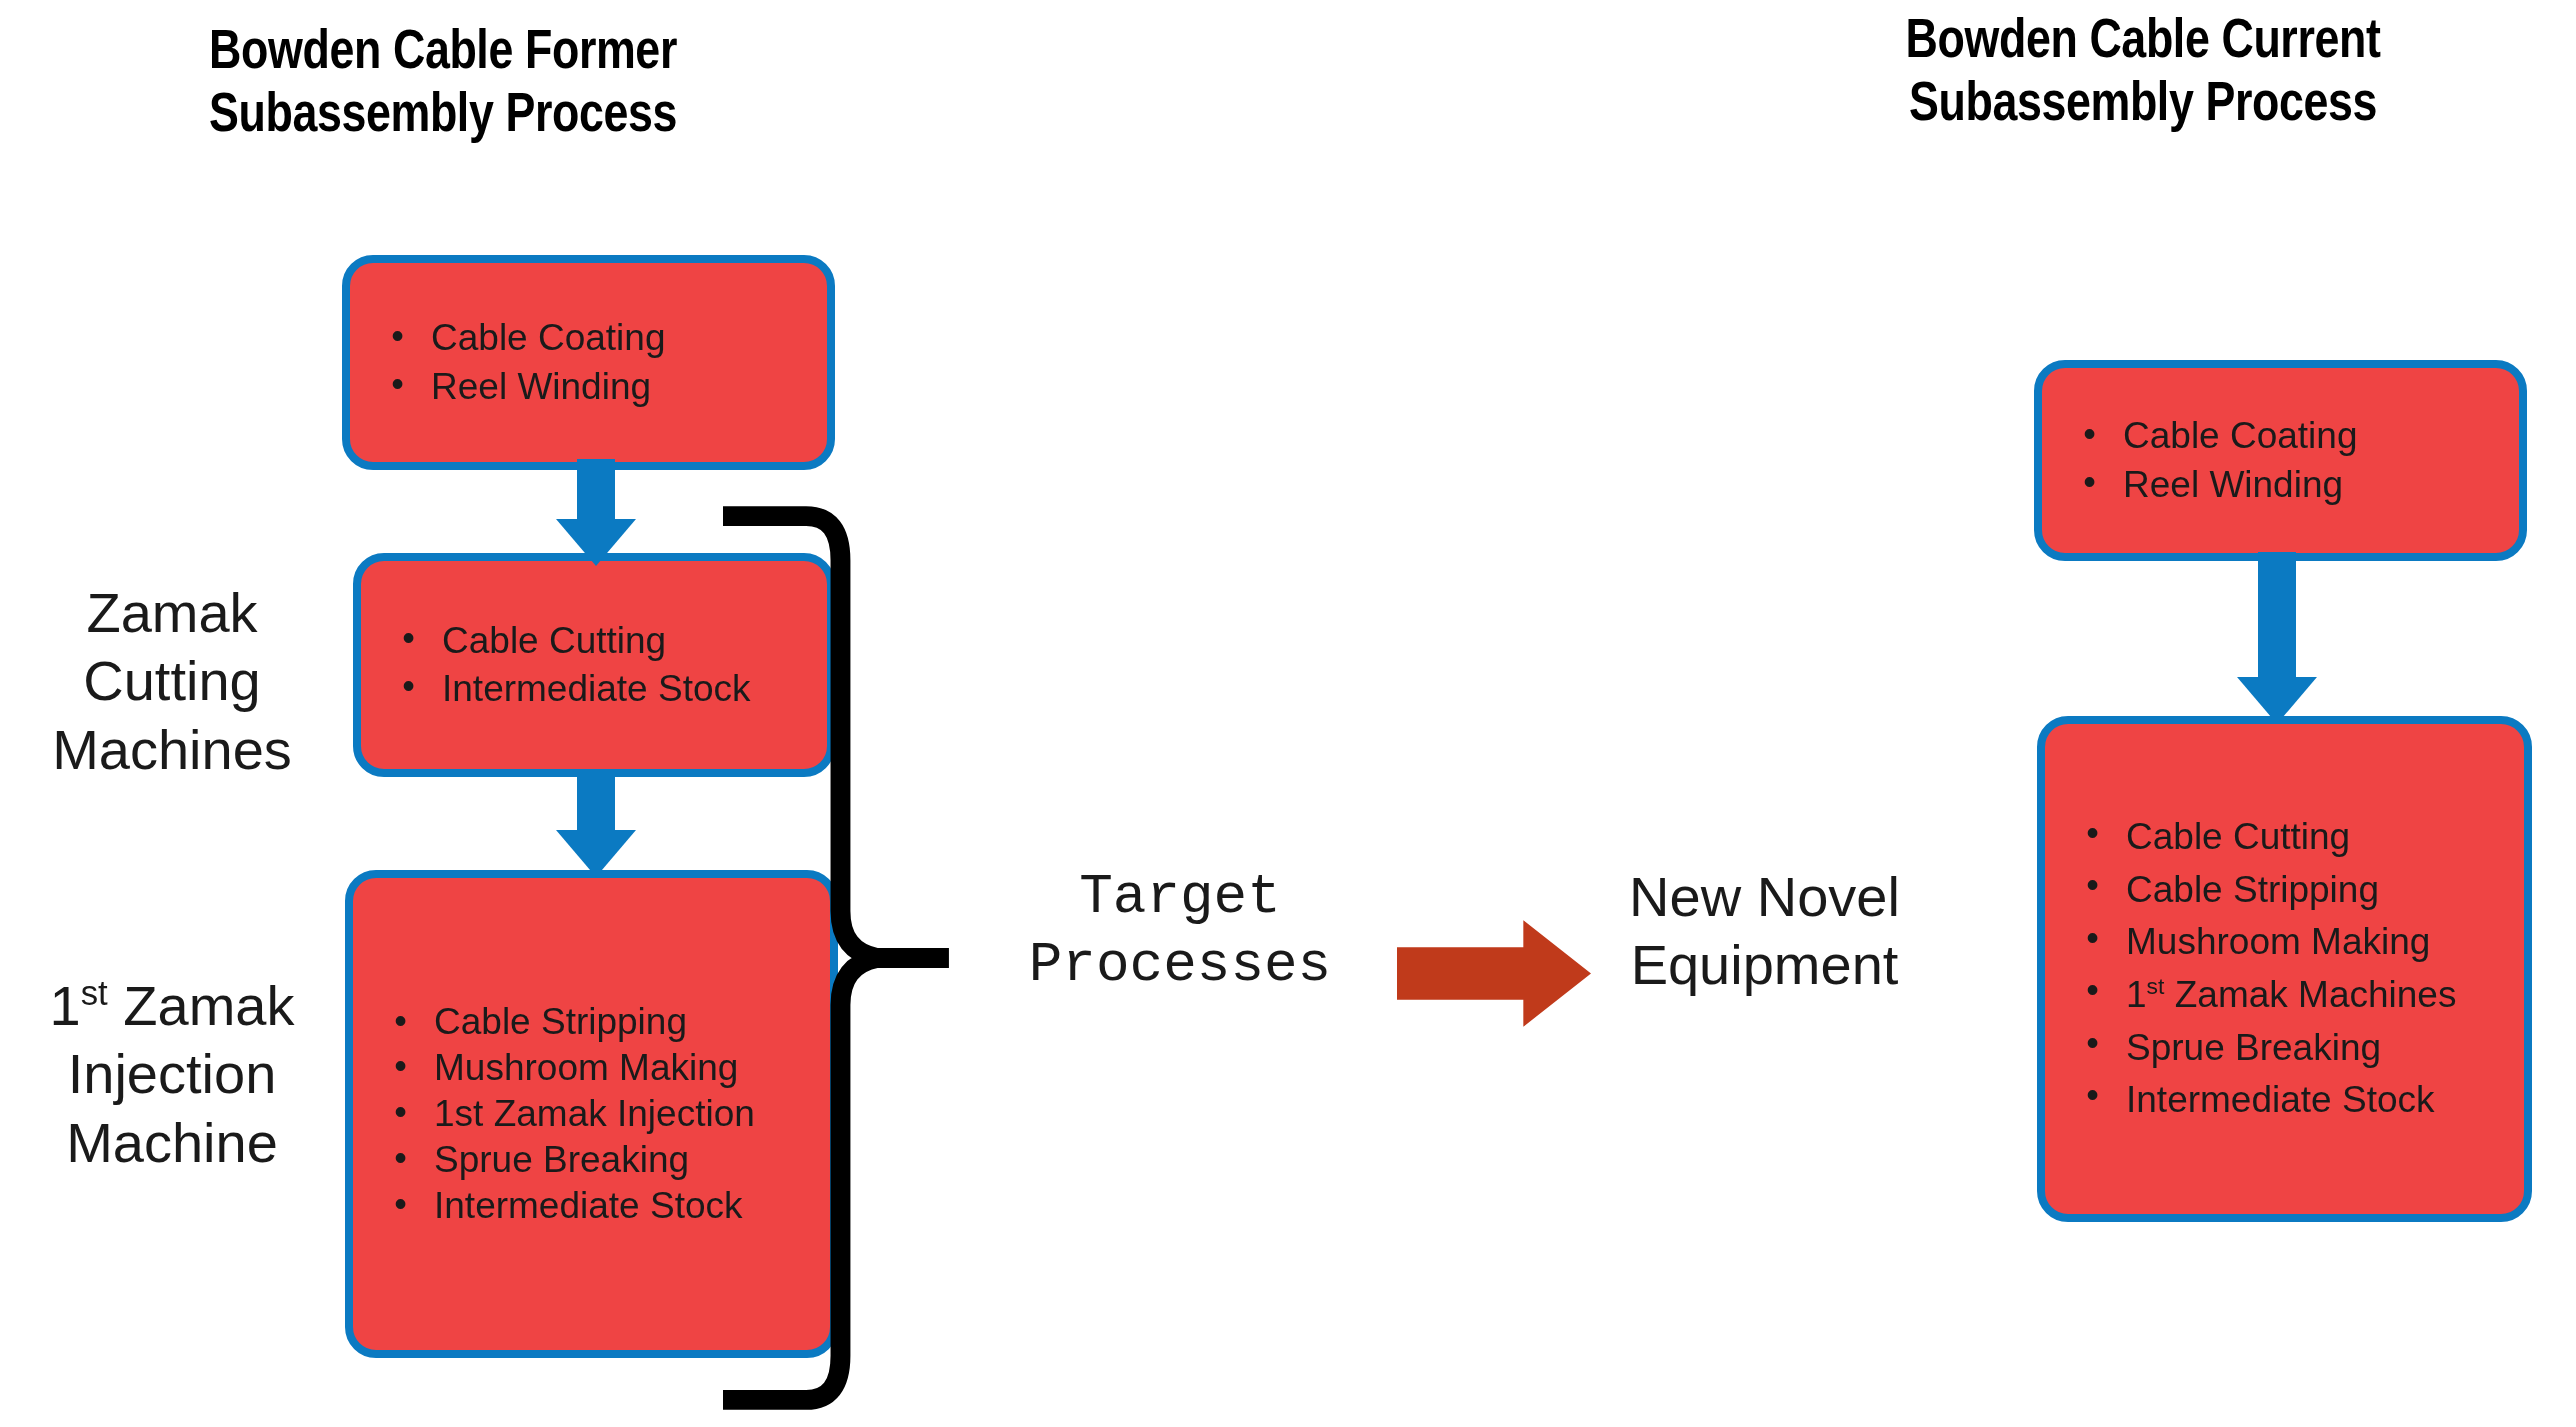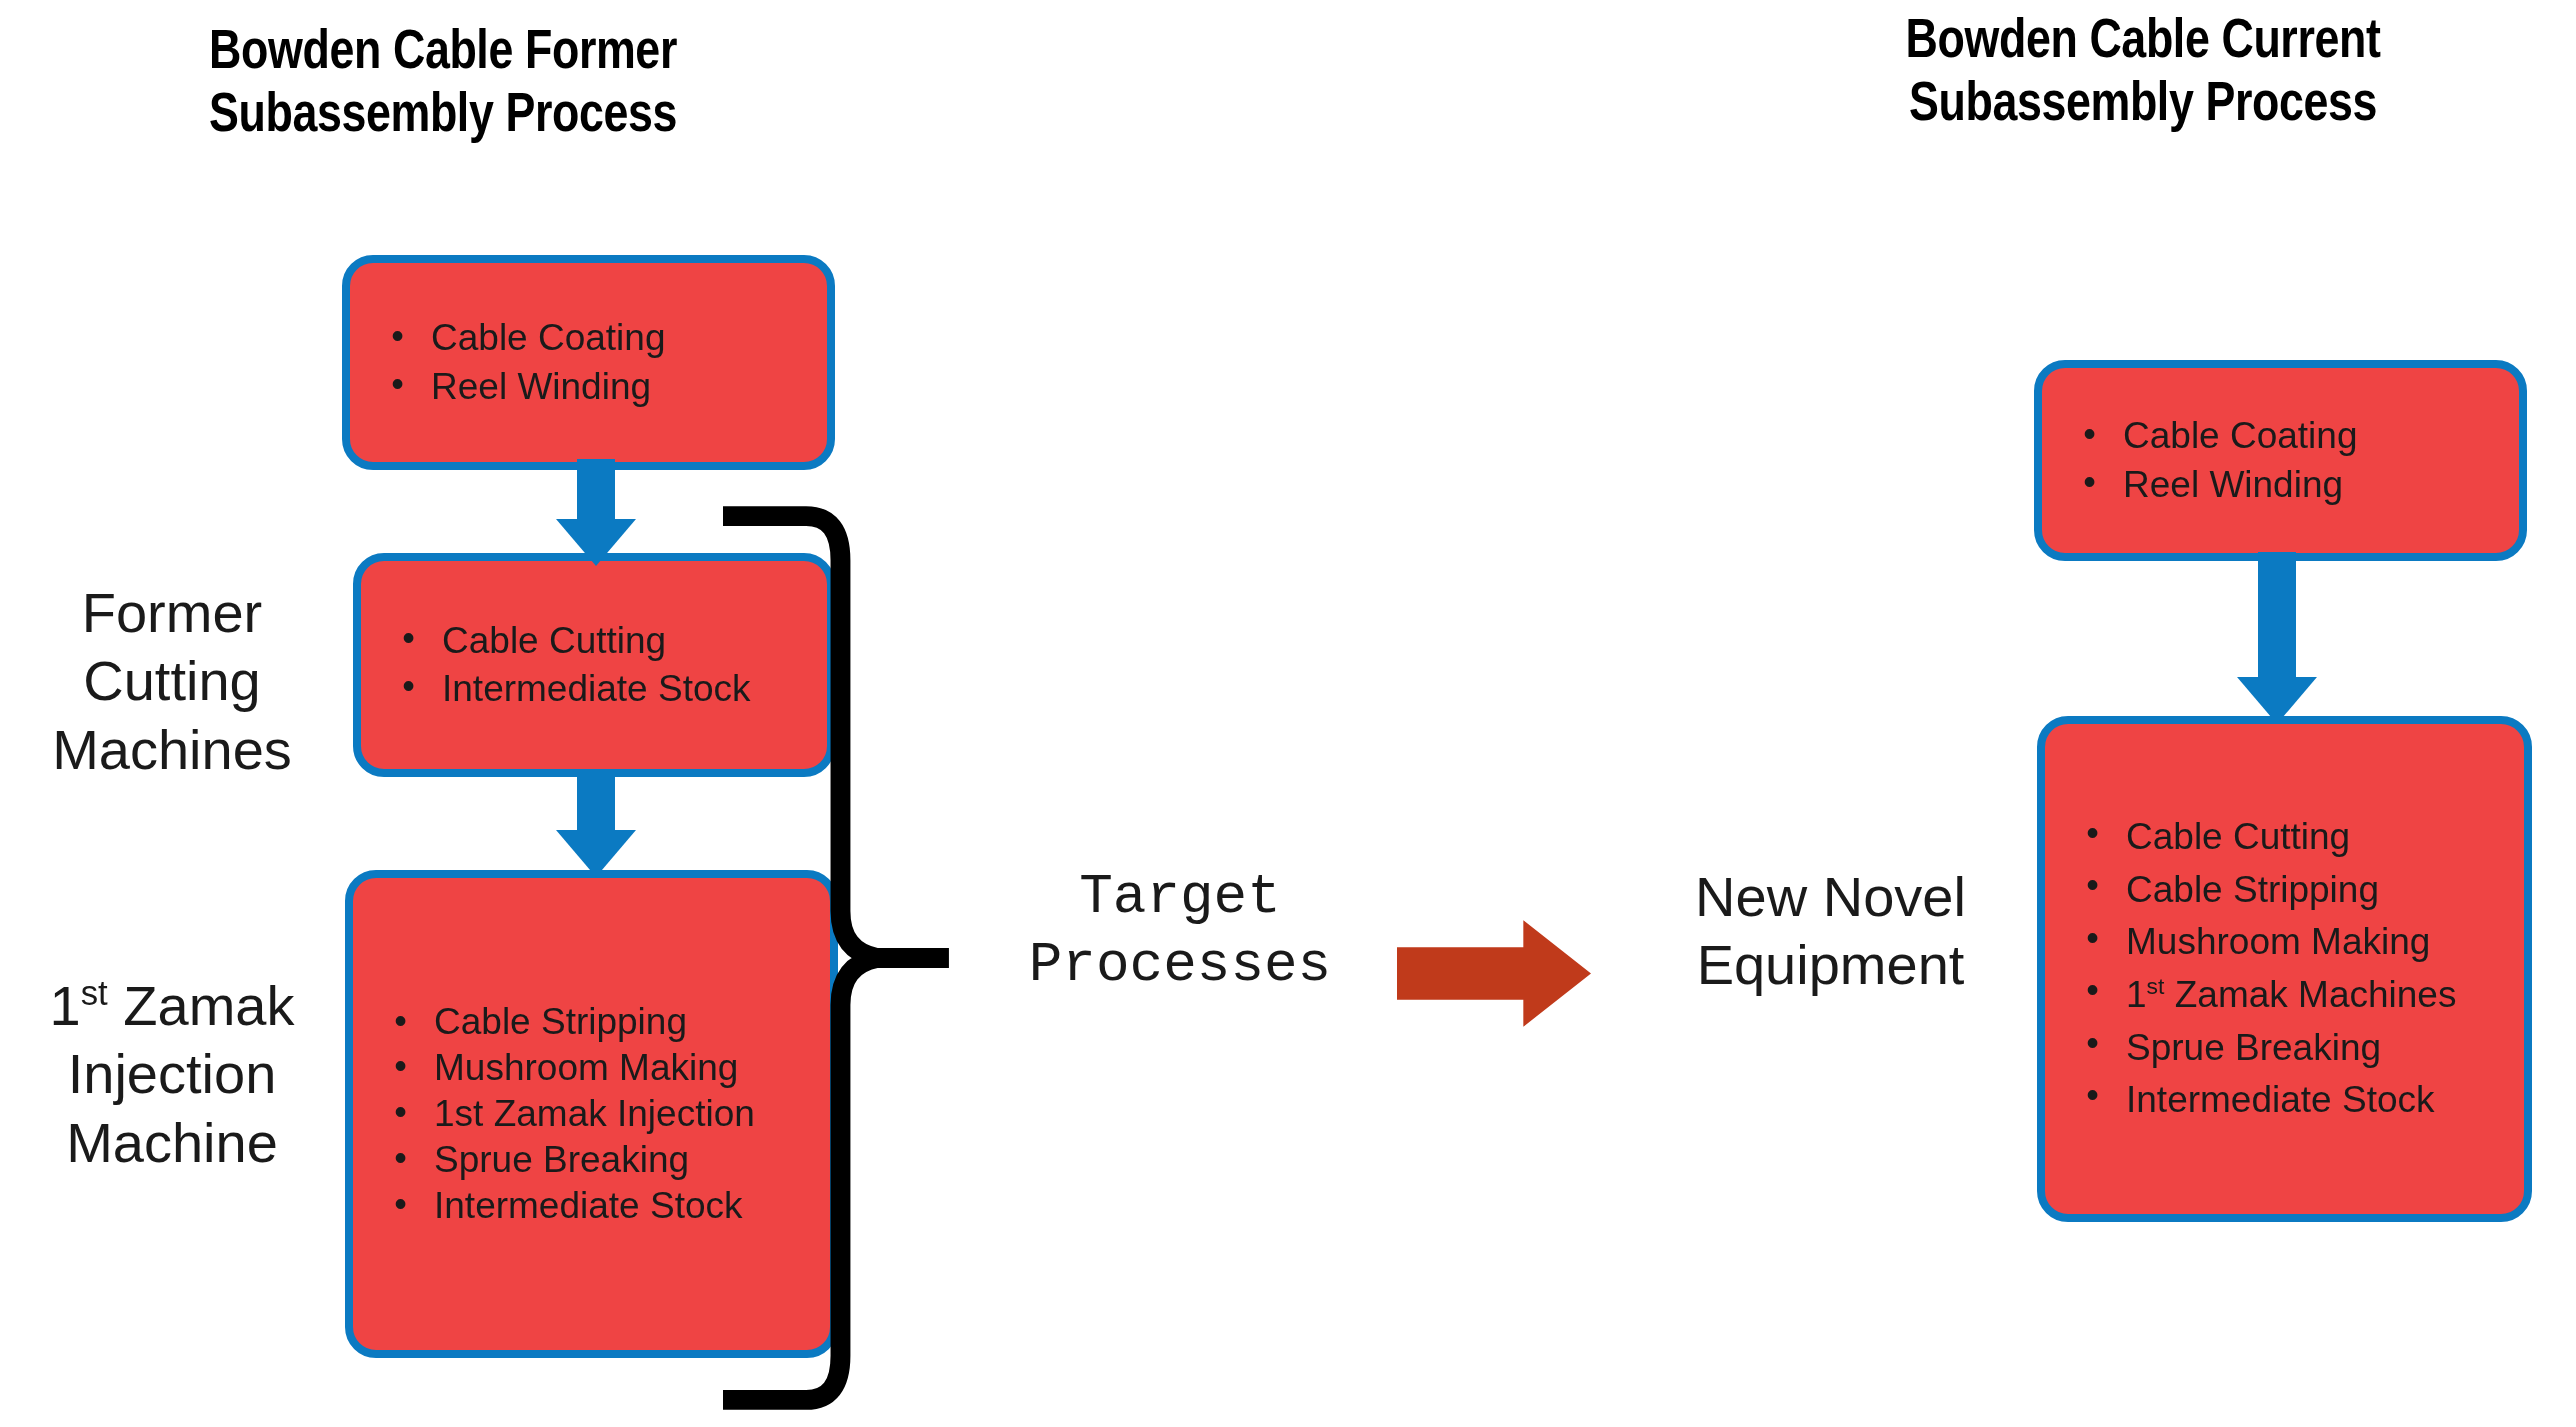--- a/index.html
+++ b/index.html
@@ -103,21 +103,21 @@
   
   .center-label{
     position:absolute;
     font-size:56px;
     line-height:1.22;
     color:#1a1a1a;
     text-align:center;
     white-space:pre-line;
   }
   #label-target{left:990px;top:863px;width:380px;font-family:Liberation Mono, monospace;}
-  #label-new{left:1618px;top:863px;width:425px;}
+  #label-new{left:1552px;top:863px;width:425px;}
 
   #orange-arrow{position:absolute;left:1397px;top:920px;width:194px;height:107px;}
   #orange-arrow svg{display:block;}
 
   
   .side-label{
     position:absolute;
     font-size:56px;
     line-height:1.22;
     color:#1a1a1a;
@@ -131,21 +131,21 @@
 <body>
 
 <div class="stage">
 
   <div class="title" id="title-left">Bowden Cable Former
 Subassembly Process</div>
 
   <div class="title" id="title-right">Bowden Cable Current
 Subassembly Process</div>
 
-  <div class="side-label" id="label-cutting-machines">Former
+  <div class="side-label" id="label-cutting-machines">Zamak
 Cutting
 Machines</div>
 
   <div class="side-label" id="label-zamak-machine"><span>1</span><sup>st</sup><span> Zamak
 Injection
 Machine</span></div>
 
   <div class="pbox" id="box-l1">
     <ul>
       <li>Cable Coating</li>

